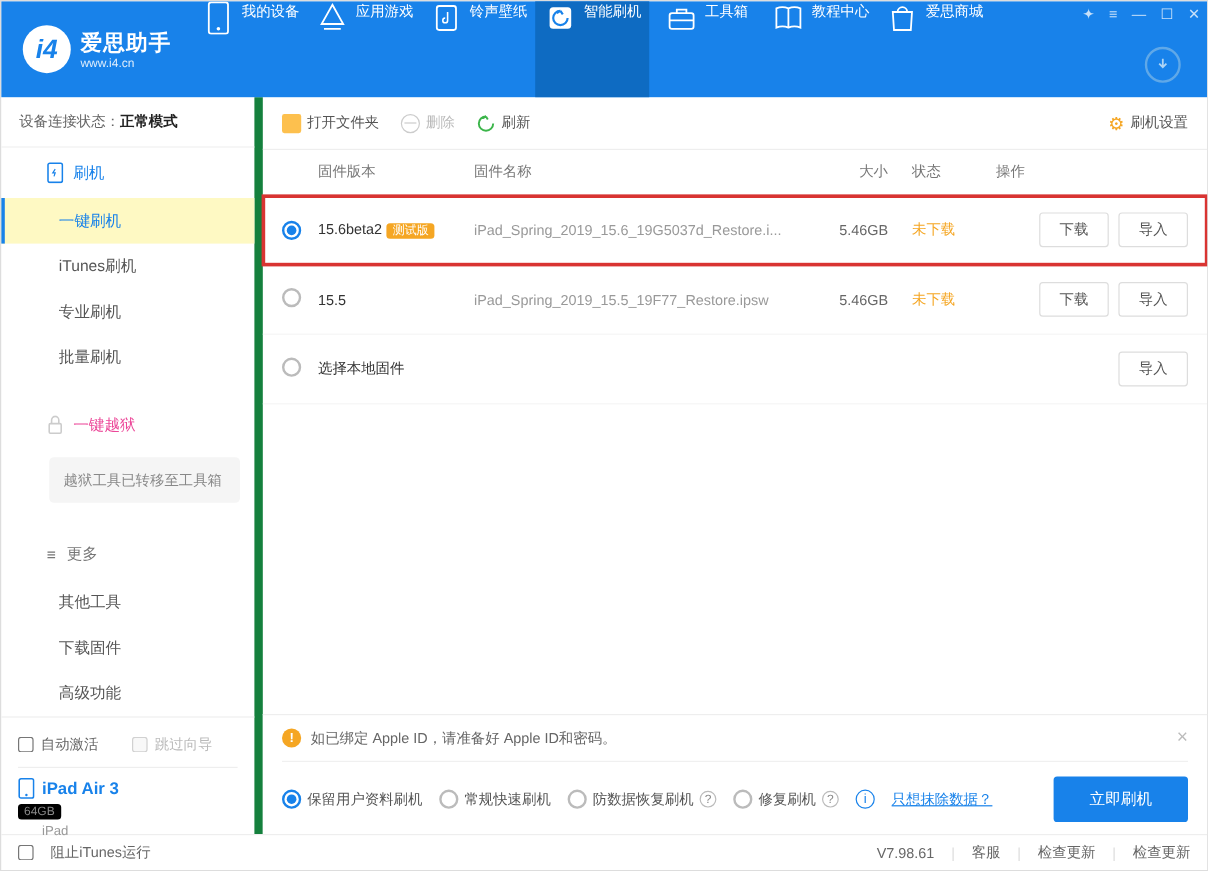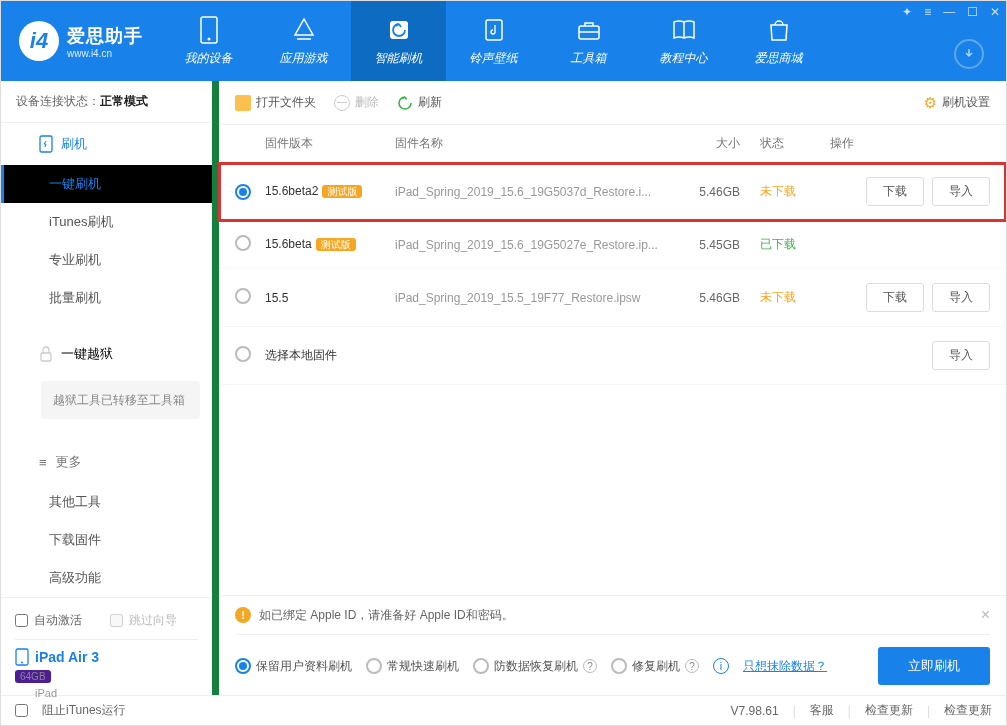--- a/index.html
+++ b/index.html
@@ -5,47 +5,47 @@
 * { box-sizing: border-box; margin: 0; padding: 0; }
 body { font-family: "Microsoft YaHei", Arial, sans-serif; font-size: 12px; color: #333; background: #fff; width: 1007px; height: 726px; overflow: hidden; border: 1px solid #ddd; }
 
 .header { background: #1882ea; height: 80px; display: flex; align-items: center; position: relative; }
 .logo-area { display: flex; align-items: center; padding: 0 18px; color: #fff; }
 .logo-circle { width: 40px; height: 40px; border-radius: 50%; background: #fff; color: #1882ea; display: flex; align-items: center; justify-content: center; font-size: 22px; font-weight: bold; font-style: italic; }
 .logo-text { margin-left: 8px; }
 .logo-title { font-size: 18px; font-weight: bold; letter-spacing: 1px; }
 .logo-url { font-size: 10px; opacity: .85; }
 .main-tabs { display: flex; height: 100%; }
-.main-tab { width: 95px; display: flex; flex-direction: column; align-items: center; justify-content: center; color: #fff; cursor: pointer; gap: 6px; font-style: italic; }
+.main-tab { width: 95px; display: flex; flex-direction: row; align-items: flex-start; justify-content: center; color: #fff; cursor: pointer; gap: 6px; }
 .main-tab.active { background: #0e6bc2; }
 .main-tab-icon { width: 28px; height: 28px; display: flex; align-items: center; justify-content: center; }
 .main-tab-label { font-size: 12px; }
 .win-controls { position: absolute; top: 4px; right: 6px; display: flex; gap: 12px; color: #c8e1f9; font-size: 12px; }
 .win-controls span { cursor: pointer; }
 .download-ring { position: absolute; right: 22px; top: 38px; width: 30px; height: 30px; border: 2px solid #5fa8e8; border-radius: 50%; display: flex; align-items: center; justify-content: center; color: #aed4f5; }
 
 .body { display: flex; height: calc(100% - 80px - 30px); }
 
 .sidebar { width: 218px; border-right: 7px solid #15803d; display: flex; flex-direction: column; }
 .conn-status { padding: 12px 15px; font-size: 12px; border-bottom: 1px solid #f0f0f0; color: #666; }
 .conn-status b { color: #222; }
 .nav-group { padding: 0; }
 .nav-header { display: flex; align-items: center; padding: 12px 18px; color: #1882ea; gap: 8px; font-size: 13px; margin-left: 20px; }
-.nav-header.muted { color: #000000; }
+.nav-header.muted { color: #ec4899; }
 .nav-header.more { color: #777; }
 .nav-item { padding: 10px 18px 10px 48px; color: #555; cursor: pointer; font-size: 13px; }
-.nav-item.active { background: #000000; color: #1882ea; border-left: 3px solid #1882ea; padding-left: 45px; }
+.nav-item.active { background: #fef9c3; color: #1882ea; border-left: 3px solid #1882ea; padding-left: 45px; }
 .nav-note { margin: 6px 12px 6px 40px; background: #f5f5f5; border-radius: 4px; padding: 10px 12px; color: #888; font-size: 12px; line-height: 1.5; }
 .nav-divider { height: 1px; background: #eee; margin: 8px 16px; }
 .spacer { flex: 1; }
 .sidebar-bottom { border-top: 1px solid #eee; padding: 10px 14px; }
 .chk-row { display: flex; align-items: center; gap: 6px; padding: 4px 0; color: #666; }
 .device-box { padding: 20px 0; }
 .device-name { color: #1882ea; font-size: 14px; font-weight: 600; }
-.device-badge { background: #4c1d95; color: #888; font-size: 10px; padding: 1px 5px; border-radius: 3px; margin: 4px 0; display: inline-block; text-align: right; }
+.device-badge { background: #000000; color: #888; font-size: 10px; padding: 1px 5px; border-radius: 3px; margin: 4px 0; display: inline-block; text-align: right; }
 .device-type { color: #999; font-size: 11px; margin-left: 20px; }
 
 .main { flex: 1; display: flex; flex-direction: column; position: relative; }
 .toolbar { height: 44px; display: flex; align-items: center; padding: 0 16px; border-bottom: 1px solid #eee; gap: 18px; }
 .tb-item { display: flex; align-items: center; gap: 5px; cursor: pointer; color: #555; }
 .tb-item.disabled { color: #bbb; cursor: default; }
 .tb-spacer { flex: 1; }
 .tb-icon { width: 16px; height: 16px; display: flex; align-items: center; justify-content: center; }
 .folder-icon { background: #fdc04e; border-radius: 2px; }
 .gear-icon { color: #f5a623; font-size: 15px; }
@@ -110,37 +110,37 @@
       <span class="main-tab-label">我的设备</span>
     </div>
     <div class="main-tab">
       <div class="main-tab-icon">
           <svg width="26" height="26" viewBox="0 0 26 26">
             <path d="M13 2 L22 18 L4 18 Z M6 22 h14" fill="none" stroke="#fff" stroke-width="1.5"></path>
           </svg>
         </div>
       <span class="main-tab-label">应用游戏</span>
     </div>
+    <div class="main-tab">
+      <div class="main-tab-icon">
+          <svg width="26" height="26" viewBox="0 0 26 26">
+            <rect x="5" y="3" width="16" height="20" rx="2" fill="none" stroke="#fff" stroke-width="1.5"></rect>
+            <path d="M14 8 v7 a2 2 0 1 1 -2 -2" fill="none" stroke="#fff" stroke-width="1.3"></path>
+          </svg>
+        </div>
+      <span class="main-tab-label">铃声壁纸</span>
+    </div>
     <div class="main-tab active">
       <div class="main-tab-icon">
           <svg width="26" height="26" viewBox="0 0 26 26">
             <rect x="4" y="4" width="18" height="18" rx="3" fill="#fff"></rect>
             <path d="M13 7 a6 6 0 1 0 6 6 M13 7 l-3 2 M13 7 l2 3" fill="none" stroke="#1882ea" stroke-width="1.8"></path>
           </svg>
         </div>
       <span class="main-tab-label">智能刷机</span>
-    </div>
-    <div class="main-tab">
-      <div class="main-tab-icon">
-          <svg width="26" height="26" viewBox="0 0 26 26">
-            <rect x="5" y="3" width="16" height="20" rx="2" fill="none" stroke="#fff" stroke-width="1.5"></rect>
-            <path d="M14 8 v7 a2 2 0 1 1 -2 -2" fill="none" stroke="#fff" stroke-width="1.3"></path>
-          </svg>
-        </div>
-      <span class="main-tab-label">铃声壁纸</span>
     </div>
     <div class="main-tab">
       <div class="main-tab-icon">
           <svg width="26" height="24" viewBox="0 0 26 24">
             <rect x="3" y="8" width="20" height="13" rx="2" fill="none" stroke="#fff" stroke-width="1.5"></rect>
             <path d="M9 8 v-3 h8 v3 M3 14 h20" fill="none" stroke="#fff" stroke-width="1.5"></path>
           </svg>
         </div>
       <span class="main-tab-label">工具箱</span>
     </div>
@@ -277,28 +277,20 @@
         <div class="fw-row highlighted">
           <div class="col-radio"><span class="radio checked"></span></div>
           <div class="col-version"><span class="version-text">15.6beta2</span><span class="beta-badge">测试版</span></div>
           <div class="col-name fw-name">iPad_Spring_2019_15.6_19G5037d_Restore.i...</div>
           <div class="col-size fw-size">5.46GB</div>
           <div class="col-status status-orange">未下载</div>
           <div class="col-actions">
             <button class="btn">下载</button>
             <button class="btn">导入</button>
           </div>
-        </div>
-        <div class="fw-row">
-          <div class="col-radio"><span class="radio"></span></div>
-          <div class="col-version"><span class="version-text">15.6beta</span><span class="beta-badge">测试版</span></div>
-          <div class="col-name fw-name">iPad_Spring_2019_15.6_19G5027e_Restore.ip...</div>
-          <div class="col-size fw-size">5.45GB</div>
-          <div class="col-status status-green">已下载</div>
-          <div class="col-actions"></div>
         </div>
         <div class="fw-row">
           <div class="col-radio"><span class="radio"></span></div>
           <div class="col-version"><span class="version-text">15.5</span></div>
           <div class="col-name fw-name">iPad_Spring_2019_15.5_19F77_Restore.ipsw</div>
           <div class="col-size fw-size">5.46GB</div>
           <div class="col-status status-orange">未下载</div>
           <div class="col-actions">
             <button class="btn">下载</button>
             <button class="btn">导入</button>

